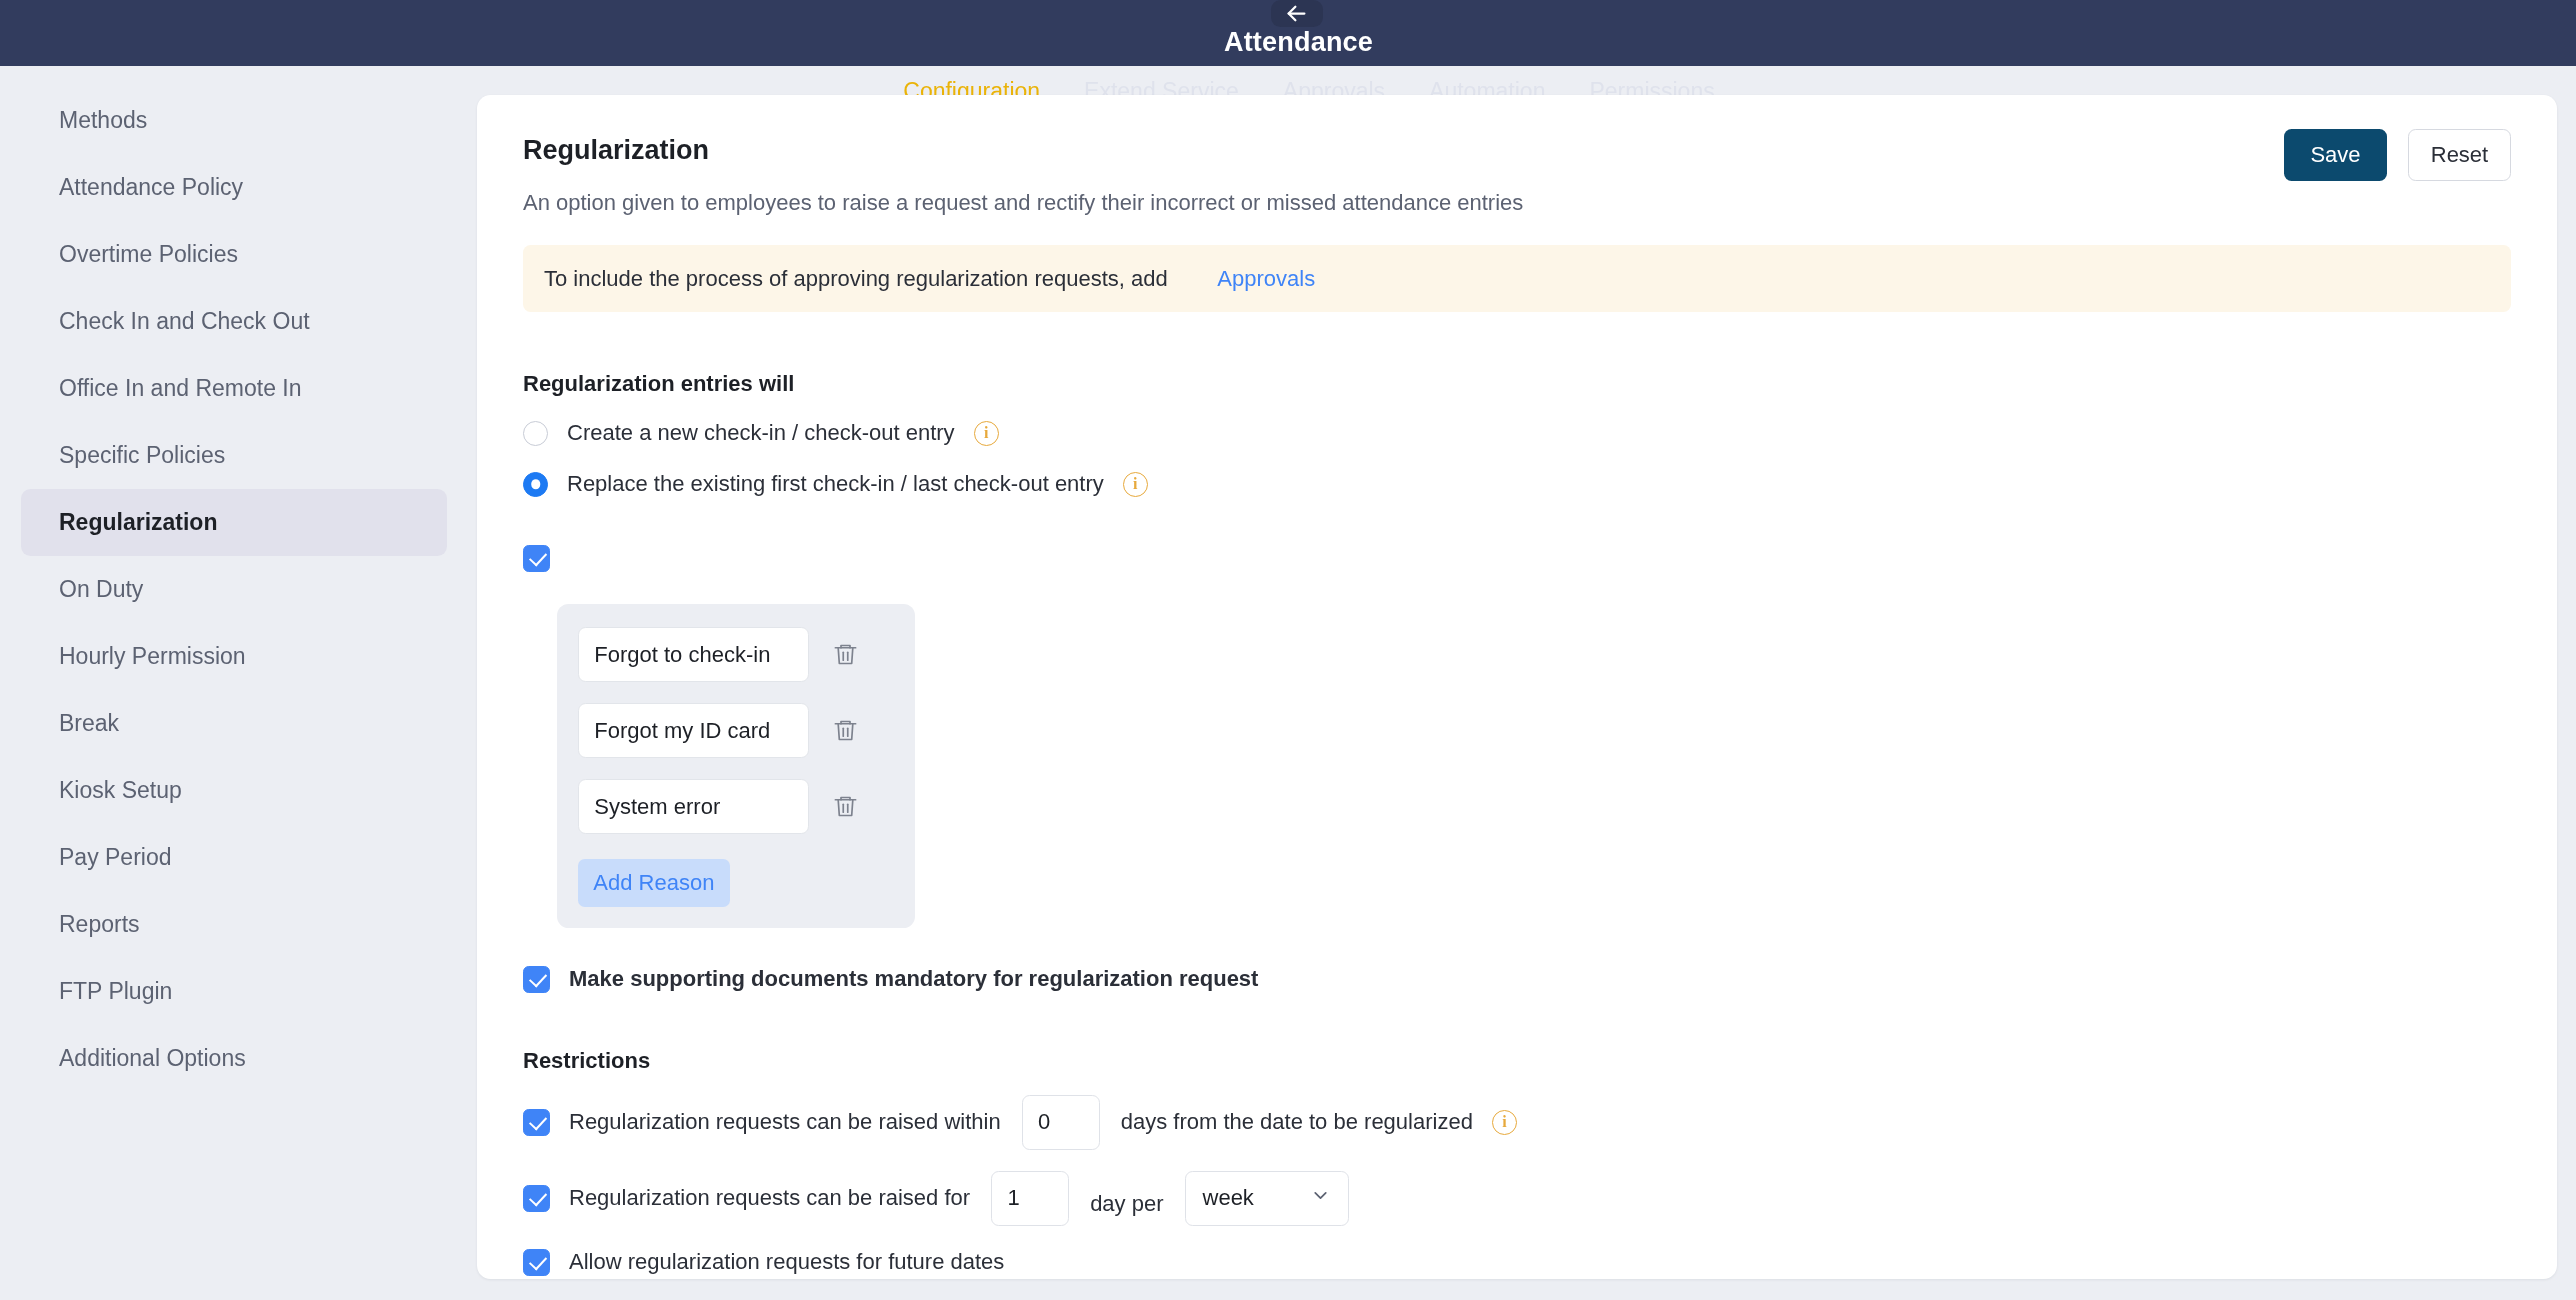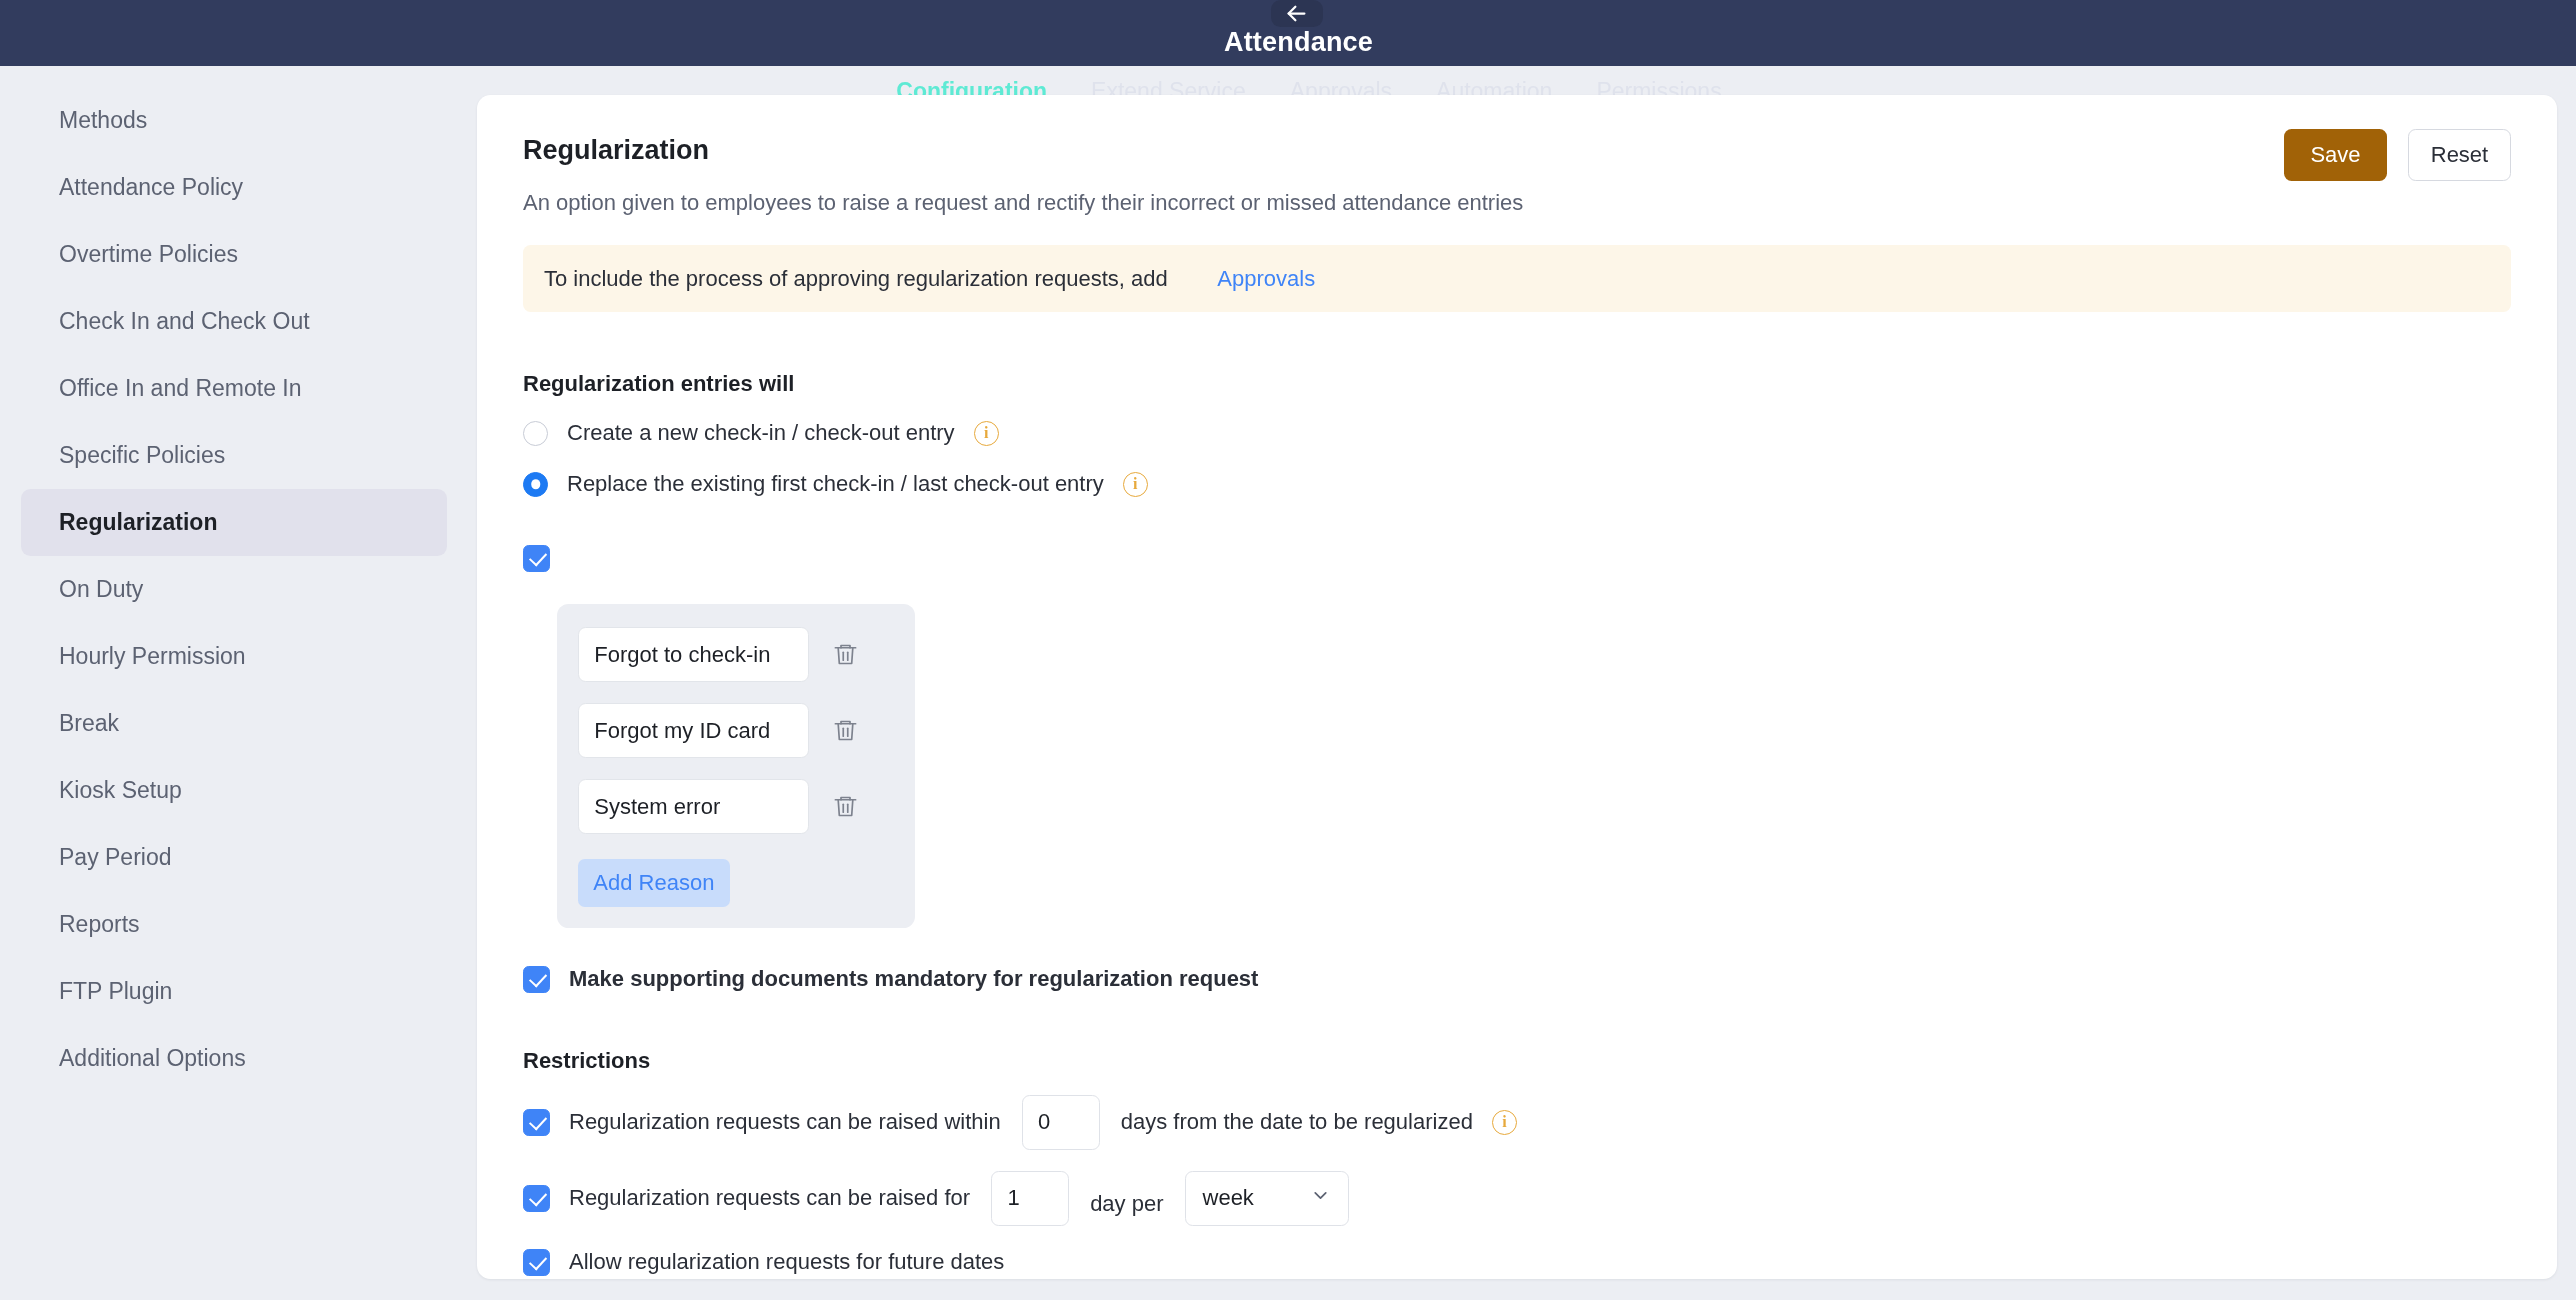--- a/index.html
+++ b/index.html
@@ -24,21 +24,21 @@
   .back-btn svg { display:block; }
   .app-title {
     color: #ffffff; font-size: 27px; font-weight: 700; margin-left: 21px;
     letter-spacing: 0.2px; white-space: nowrap;
   }
   .nav-tabs { display: flex; align-items: stretch; height: 66px; margin-left: 42px; }
   .nav-tab {
     position: relative; display: flex; align-items: center; height: 66px;
     padding: 0 22px; color: #dfe2ec; font-size: 23px; cursor: pointer; white-space: nowrap;
   }
-  .nav-tab.active { color: #5eead4; font-weight: bold; }
+  .nav-tab.active { color: #eab308; }
   .nav-tab.active::after {
     content: ""; position: absolute; left: 9.5px; right: 9.5px; bottom: 0;
     height: 5.7px; background: #3f7ff5; border-radius: 2.9px 2.9px 0 0;
   }
   .nav-right {
     margin-left: auto; display: flex; align-items: center; gap: 29px;
     padding-right: 19px; height: 66px;
   }
   .plus-btn {
     width: 46px; height: 46px; border-radius: 9.5px; background: #3f84f7;
@@ -86,21 +86,21 @@
   }
   .card-inner { padding: 40px 46px 0 46px; position: relative; }
   .page-title { font-size: 27px; color: #1d2026; font-weight: 700; }
   .page-sub { margin-top: 24px; font-size: 22px; color: #5c6272; }
   .actions { position: absolute; right: 46px; top: 34px; display: flex; gap: 21px; }
   .btn {
     height: 52px; min-width: 103px; border-radius: 7.6px; font-size: 22px;
     display: flex; align-items: center; justify-content: center; cursor: pointer;
     border: 1px solid transparent; padding: 0 19px;
   }
-  .btn-save { background: #a16207; color: #ffffff; }
+  .btn-save { background: #0c4a6e; color: #ffffff; }
   .btn-reset { background: #ffffff; color: #2b2f38; border: 1px solid #d6d9e0; }
 
   .notice {
     margin-top: 29px; background: #fdf6e8; border-radius: 7.6px; height: 67px;
     display: flex; align-items: center; padding: 0 21px; font-size: 22px; color: #2b2f38; gap: 42px;
   }
   .notice a { color: #3f84f7; text-decoration: none; cursor: pointer; margin-left: 7.6px; }
 
   .section-label { margin-top: 59px; font-size: 22px; color: #1d2026; font-weight: 700; }
 

